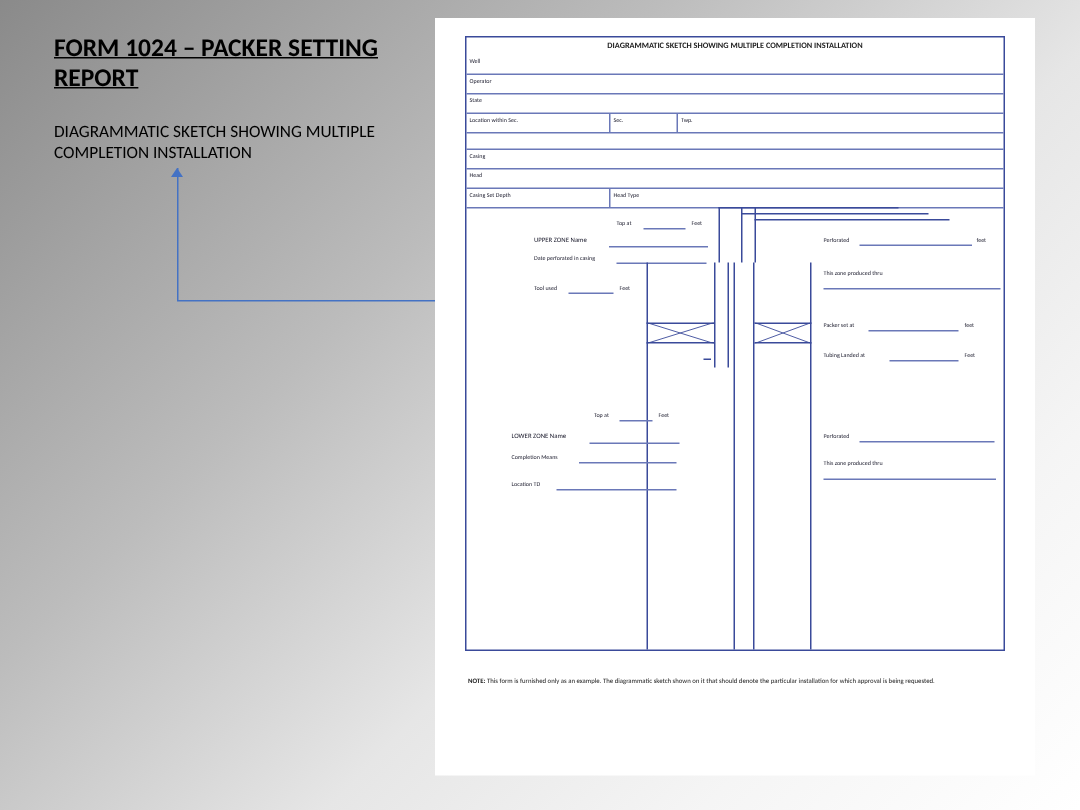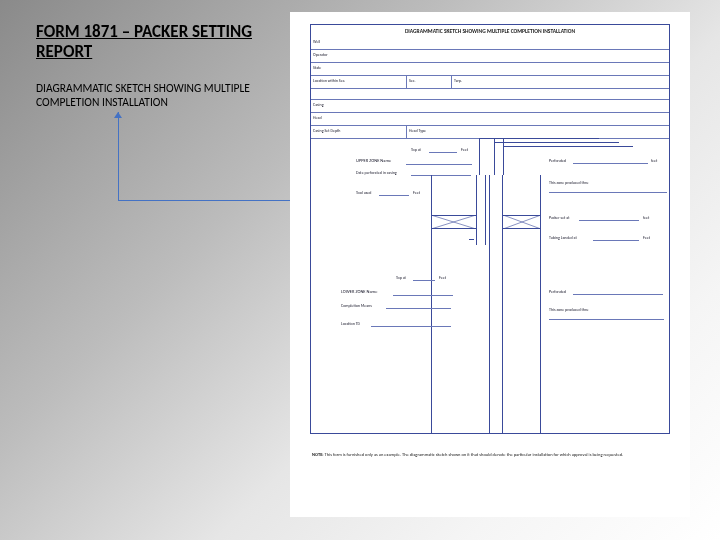--- a/index.html
+++ b/index.html
@@ -151,21 +151,21 @@
     top:440px;
     right:22px;
     font-size:4.5px;
     color:#222;
   }
   .note b { font-weight:700; }
 </style>
 </head>
 <body>
 
-<div class="title">FORM 1871 – PACKER SETTING REPORT</div>
+<div class="title">FORM 1024 – PACKER SETTING REPORT</div>
 <div class="subtitle">DIAGRAMMATIC SKETCH SHOWING MULTIPLE COMPLETION INSTALLATION</div>
 
 <div class="arrow-head"></div>
 <div class="arrow-v"></div>
 <div class="arrow-h"></div>
 
 <div class="sheet">
   <div class="form-box">
     <div class="form-title">DIAGRAMMATIC SKETCH SHOWING MULTIPLE COMPLETION INSTALLATION</div>
 

